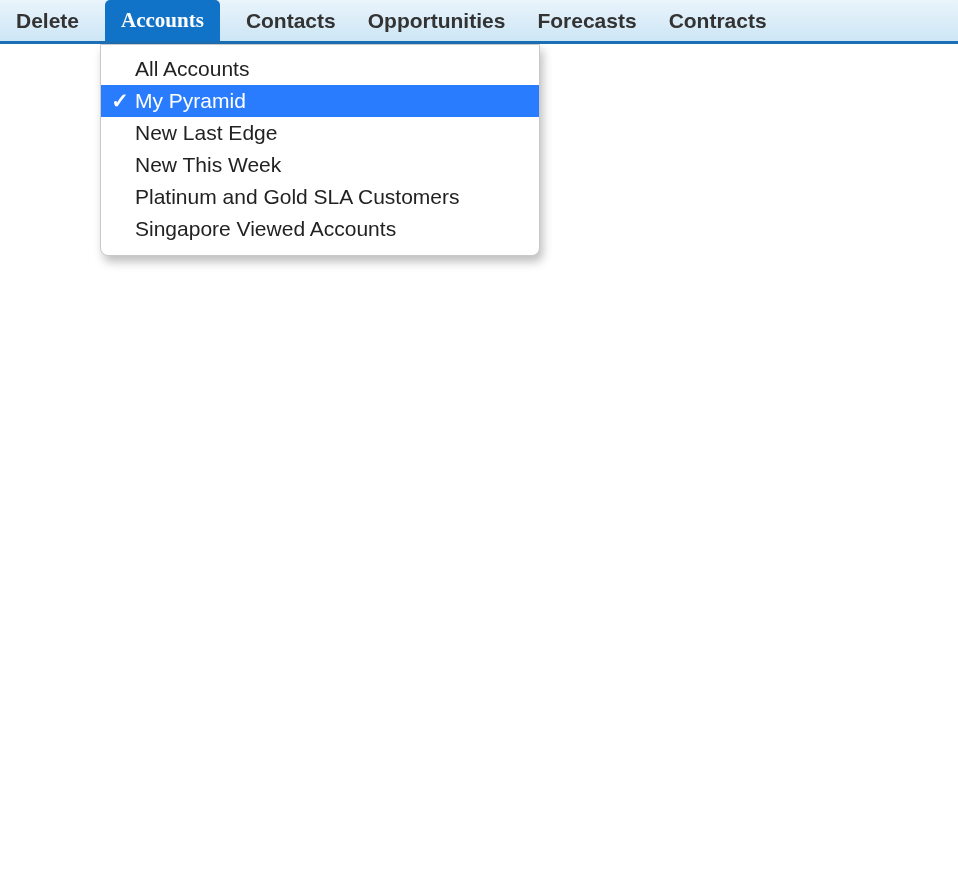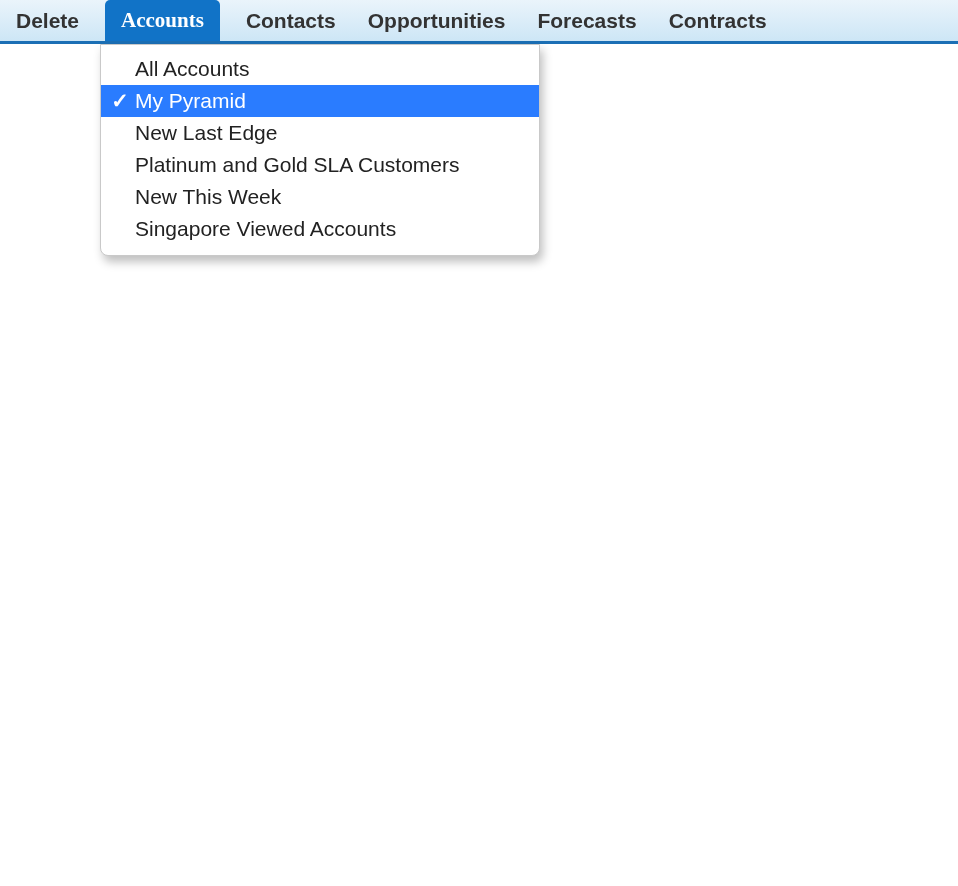--- a/index.html
+++ b/index.html
@@ -262,25 +262,25 @@
   <div class="dropdown-item selected">
       <span class="check">✓</span>
       <span>My Pyramid</span>
     </div>
   <div class="dropdown-item">
       <span class="check">✓</span>
       <span>New Last Edge</span>
     </div>
   <div class="dropdown-item">
       <span class="check">✓</span>
+      <span>New This Week</span>
+    </div>
+  <div class="dropdown-item">
+      <span class="check">✓</span>
       <span>Platinum and Gold SLA Customers</span>
-    </div>
-  <div class="dropdown-item">
-      <span class="check">✓</span>
-      <span>New This Week</span>
     </div>
   <div class="dropdown-item">
       <span class="check">✓</span>
       <span>Singapore Viewed Accounts</span>
     </div>
 </div>
 
 <div class="content">
   <svg class="folder-icon" viewBox="0 0 54 44">
     <path d="M2 8 h18 l4 5 h28 v28 a3 3 0 0 1 -3 3 H5 a3 3 0 0 1 -3 -3 Z" fill="#f2a33c" stroke="#d37c12"></path>

